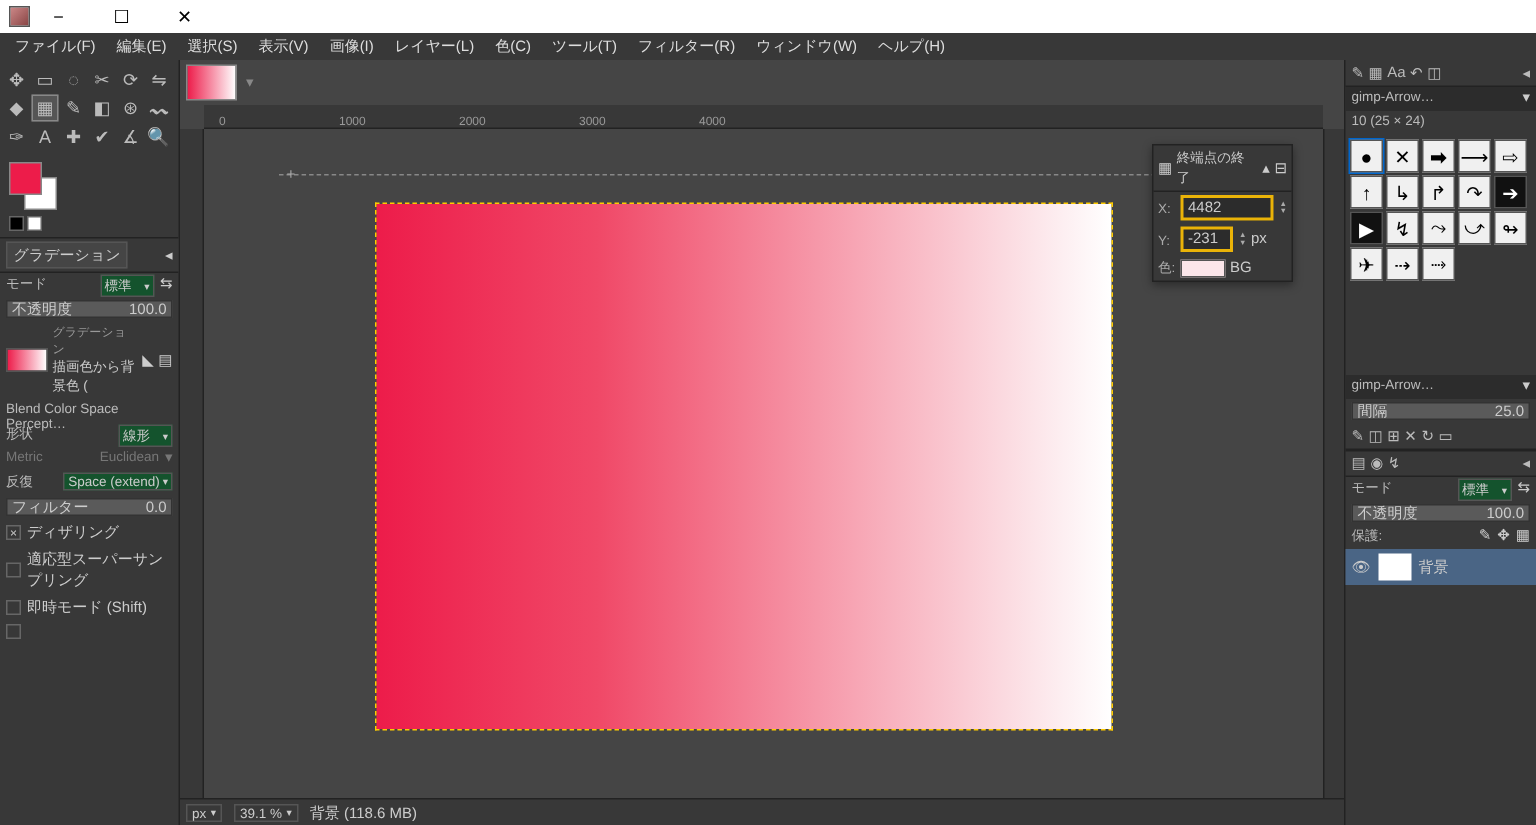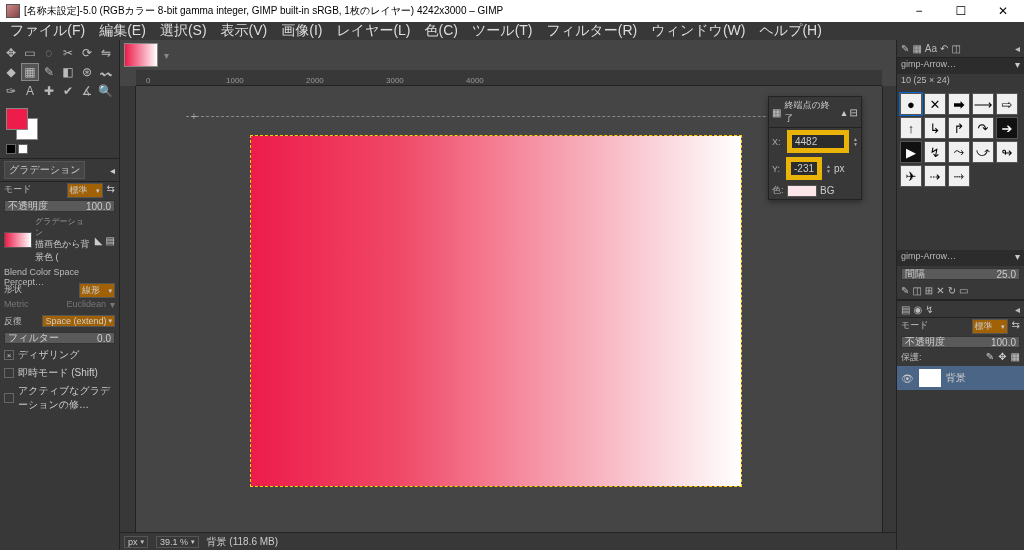--- a/index.html
+++ b/index.html
@@ -3,38 +3,38 @@
 <meta charset="utf-8">
 <style>
 *{margin:0;padding:0;box-sizing:border-box;font-family:'MS PGothic',sans-serif;font-size:10px;color:#ccc}
 body{background:#454545;width:1024px;height:550px;overflow:hidden;display:flex;flex-direction:column}
 .titlebar{height:22px;background:#fff;display:flex;align-items:center;padding:0 6px;color:#000}
 .titlebar .logo{width:14px;height:14px;background:linear-gradient(135deg,#c88,#844);margin-right:4px;border:1px solid #555}
 .titlebar .title{flex:1;color:#000;font-size:10px}
 .winbtns{display:flex;gap:12px}
 .winbtn{width:30px;height:20px;display:flex;align-items:center;justify-content:center;color:#000;font-size:12px}
 .menubar{height:18px;background:#383838;display:flex;align-items:center;padding-left:4px;gap:2px}
-.menubar span{padding:2px 6px;color:#ddd;font-size:14px}
+.menubar span{padding:2px 6px;color:#ddd;font-size:10px}
 .main{flex:1;display:flex;min-height:0}
 .leftdock{width:120px;background:#383838;display:flex;flex-direction:column;border-right:1px solid #222}
 .toolbox{padding:4px 2px;display:grid;grid-template-columns:repeat(6,18px);gap:1px}
 .tool{width:18px;height:18px;display:flex;align-items:center;justify-content:center;color:#bbb;font-size:12px}
 .tool.sel{background:#555;border:1px solid #888}
 .fgbg{position:relative;height:46px;margin:4px 6px}
 .cswatch{width:22px;height:22px;border:1px solid #888;position:absolute}
 .fg{background:#ed1c4a;top:0;left:0;z-index:2}
 .bg{background:#fff;top:10px;left:10px}
 .tiny{position:absolute;bottom:0;left:0;display:flex;gap:2px}
 .tinysw{width:10px;height:10px;border:1px solid #666}
 .panhead{background:#383838;border-top:1px solid #222;border-bottom:1px solid #222;padding:2px 4px;display:flex;align-items:center;font-size:10px}
 .panhead .tab{background:#454545;padding:1px 4px;border:1px solid #555}
 .row{display:flex;align-items:flex-start;padding:1px 4px;height:16px;gap:4px}
 .row .lbl{flex:1;font-size:9px;color:#bbb}
 .row .val{font-size:9px;color:#ddd}
-.row .dd{border:1px solid #555;background:#a16207;padding:0 2px;font-size:9px;min-width:36px;display:flex;justify-content:space-between;align-items:center}
+.row .dd{border:1px solid #555;background:#14532d;padding:0 2px;font-size:9px;min-width:36px;display:flex;justify-content:space-between;align-items:center}
 .row .dd::after{content:'▾';font-size:7px;margin-left:2px}
 .slrow{padding:2px 4px}
 .slbar{height:12px;background:#5a5a5a;border:1px solid #333;position:relative;display:flex;align-items:center;padding:0 3px;font-size:9px}
 .slbar .sv{margin-left:auto}
 .gradrow{display:flex;align-items:center;padding:2px 4px;gap:3px}
 .gradsw{width:28px;height:16px;background:linear-gradient(90deg,#ed1c4a,#fff);border:1px solid #555}
 .chk{display:flex;align-items:center;padding:2px 4px;gap:4px;font-size:9px;color:#999}
 .chk .box{width:10px;height:10px;border:1px solid #666;display:flex;align-items:center;justify-content:center;font-size:8px;color:#ccc;flex-shrink:0}
 .canvaswrap{flex:1;display:flex;flex-direction:column;background:#454545;position:relative}
 .tabstrip{height:30px;display:flex;align-items:center;padding:4px;gap:6px}
@@ -45,21 +45,21 @@
 .rulervert{width:16px;background:#383838;border-right:1px solid #222}
 .canvas{flex:1;background:#454545;position:relative;overflow:hidden}
 .artboard{position:absolute;left:115px;top:50px;width:490px;height:350px;background:linear-gradient(90deg,#ed1c4a 0%,#f04867 30%,#f698a9 60%,#fce6ea 90%,#fff 100%);outline:1px dashed #ffcc00}
 .guide{position:absolute;top:30px;left:50px;width:660px;height:1px;border-top:1px dashed #888}
 .crossh{position:absolute;top:25px;left:55px;color:#aaa;font-size:10px}
 .floatpanel{position:absolute;right:20px;top:10px;width:94px;background:#383838;border:1px solid #222;box-shadow:0 2px 6px rgba(0,0,0,.4)}
 .fphead{display:flex;align-items:center;padding:2px 3px;border-bottom:1px solid #222;gap:3px}
 .fphead .t{flex:1;font-size:9px}
 .fprow{display:flex;align-items:center;padding:2px 3px;gap:3px}
 .fprow .k{width:12px;font-size:9px;color:#aaa}
-.numbox{flex:1;background:#2c2c2c;border:5px solid #eab308;padding:1px 3px;font-size:9px;display:flex;justify-content:space-between}
+.numbox{flex:1;background:#2c2c2c;border:2px solid #eab308;padding:1px 3px;font-size:9px;display:flex;justify-content:space-between}
 .spinbtns{display:flex;flex-direction:column;margin-left:1px}
 .spinbtns span{font-size:5px;line-height:5px;color:#aaa}
 .colbox{width:30px;height:12px;background:#fce6ea;border:1px solid #555}
 .sbvert{width:14px;background:#383838;border-left:1px solid #222}
 .sbhoriz{height:14px;background:#383838;border-top:1px solid #222;display:flex;align-items:center}
 .sbhoriz .thumb{height:10px;background:#555;border:1px solid #666;margin:0 2px}
 .rightdock{width:128px;background:#383838;display:flex;flex-direction:column;border-left:1px solid #222}
 .ricons{height:18px;display:flex;align-items:center;gap:3px;padding:2px 4px;border-bottom:1px solid #222}
 .ricons span{font-size:10px;color:#bbb;flex-shrink:0}
 .brushgrid{padding:3px;display:grid;grid-template-columns:repeat(5,22px);gap:2px;grid-auto-rows:22px}
@@ -70,21 +70,20 @@
 .lthumb{width:22px;height:18px;background:#fff}
 .statusbar{height:18px;background:#383838;border-top:1px solid #222;display:flex;align-items:center;padding:0 4px;gap:8px;margin-left:120px;margin-right:128px}
 .statusbar .sdd{border:1px solid #555;padding:0 3px;font-size:9px;display:flex;align-items:center;gap:3px}
 .statusbar .sdd::after{content:'▾';font-size:7px}
 </style>
 </head>
 <body>
 
 <div class="titlebar">
   <div class="logo"></div>
-  <div class="title">[名称未設定]-5.0 (RGBカラー 8-bit gamma integer, GIMP built-in sRGB, 1枚のレイヤー) 4242x3000 – GIMP</div>
   <div class="winbtns">
     <div class="winbtn">−</div>
     <div class="winbtn">☐</div>
     <div class="winbtn">✕</div>
   </div>
 </div>
 
 <div class="menubar">
   <span>ファイル(F)</span>
   <span>編集(E)</span>
@@ -176,25 +175,28 @@
           <span>フィルター</span>
           <span class="sv">0.0</span>
         </div>
       </div>
     <div class="chk">
         <span class="box">×</span>
         <span>ディザリング</span>
       </div>
     <div class="chk">
         <span class="box"></span>
-        <span>即時モード (Shift)</span>
+        <span>適応型スーパーサンプリング</span>
       </div>
     <div class="chk">
         <span class="box"></span>
-        <span>アクティブなグラデーションの修…</span>
+        <span>即時モード (Shift)</span>
+      </div>
+    <div class="chk">
+        <span class="box"></span>
       </div>
   </div>
 
   <div class="canvaswrap">
     <div class="tabstrip">
       <div class="imgtab"></div>
       <span style="font-size:10px;color:#888">▾</span>
     </div>
     <div class="rulerhoriz">
       <span>0</span>

